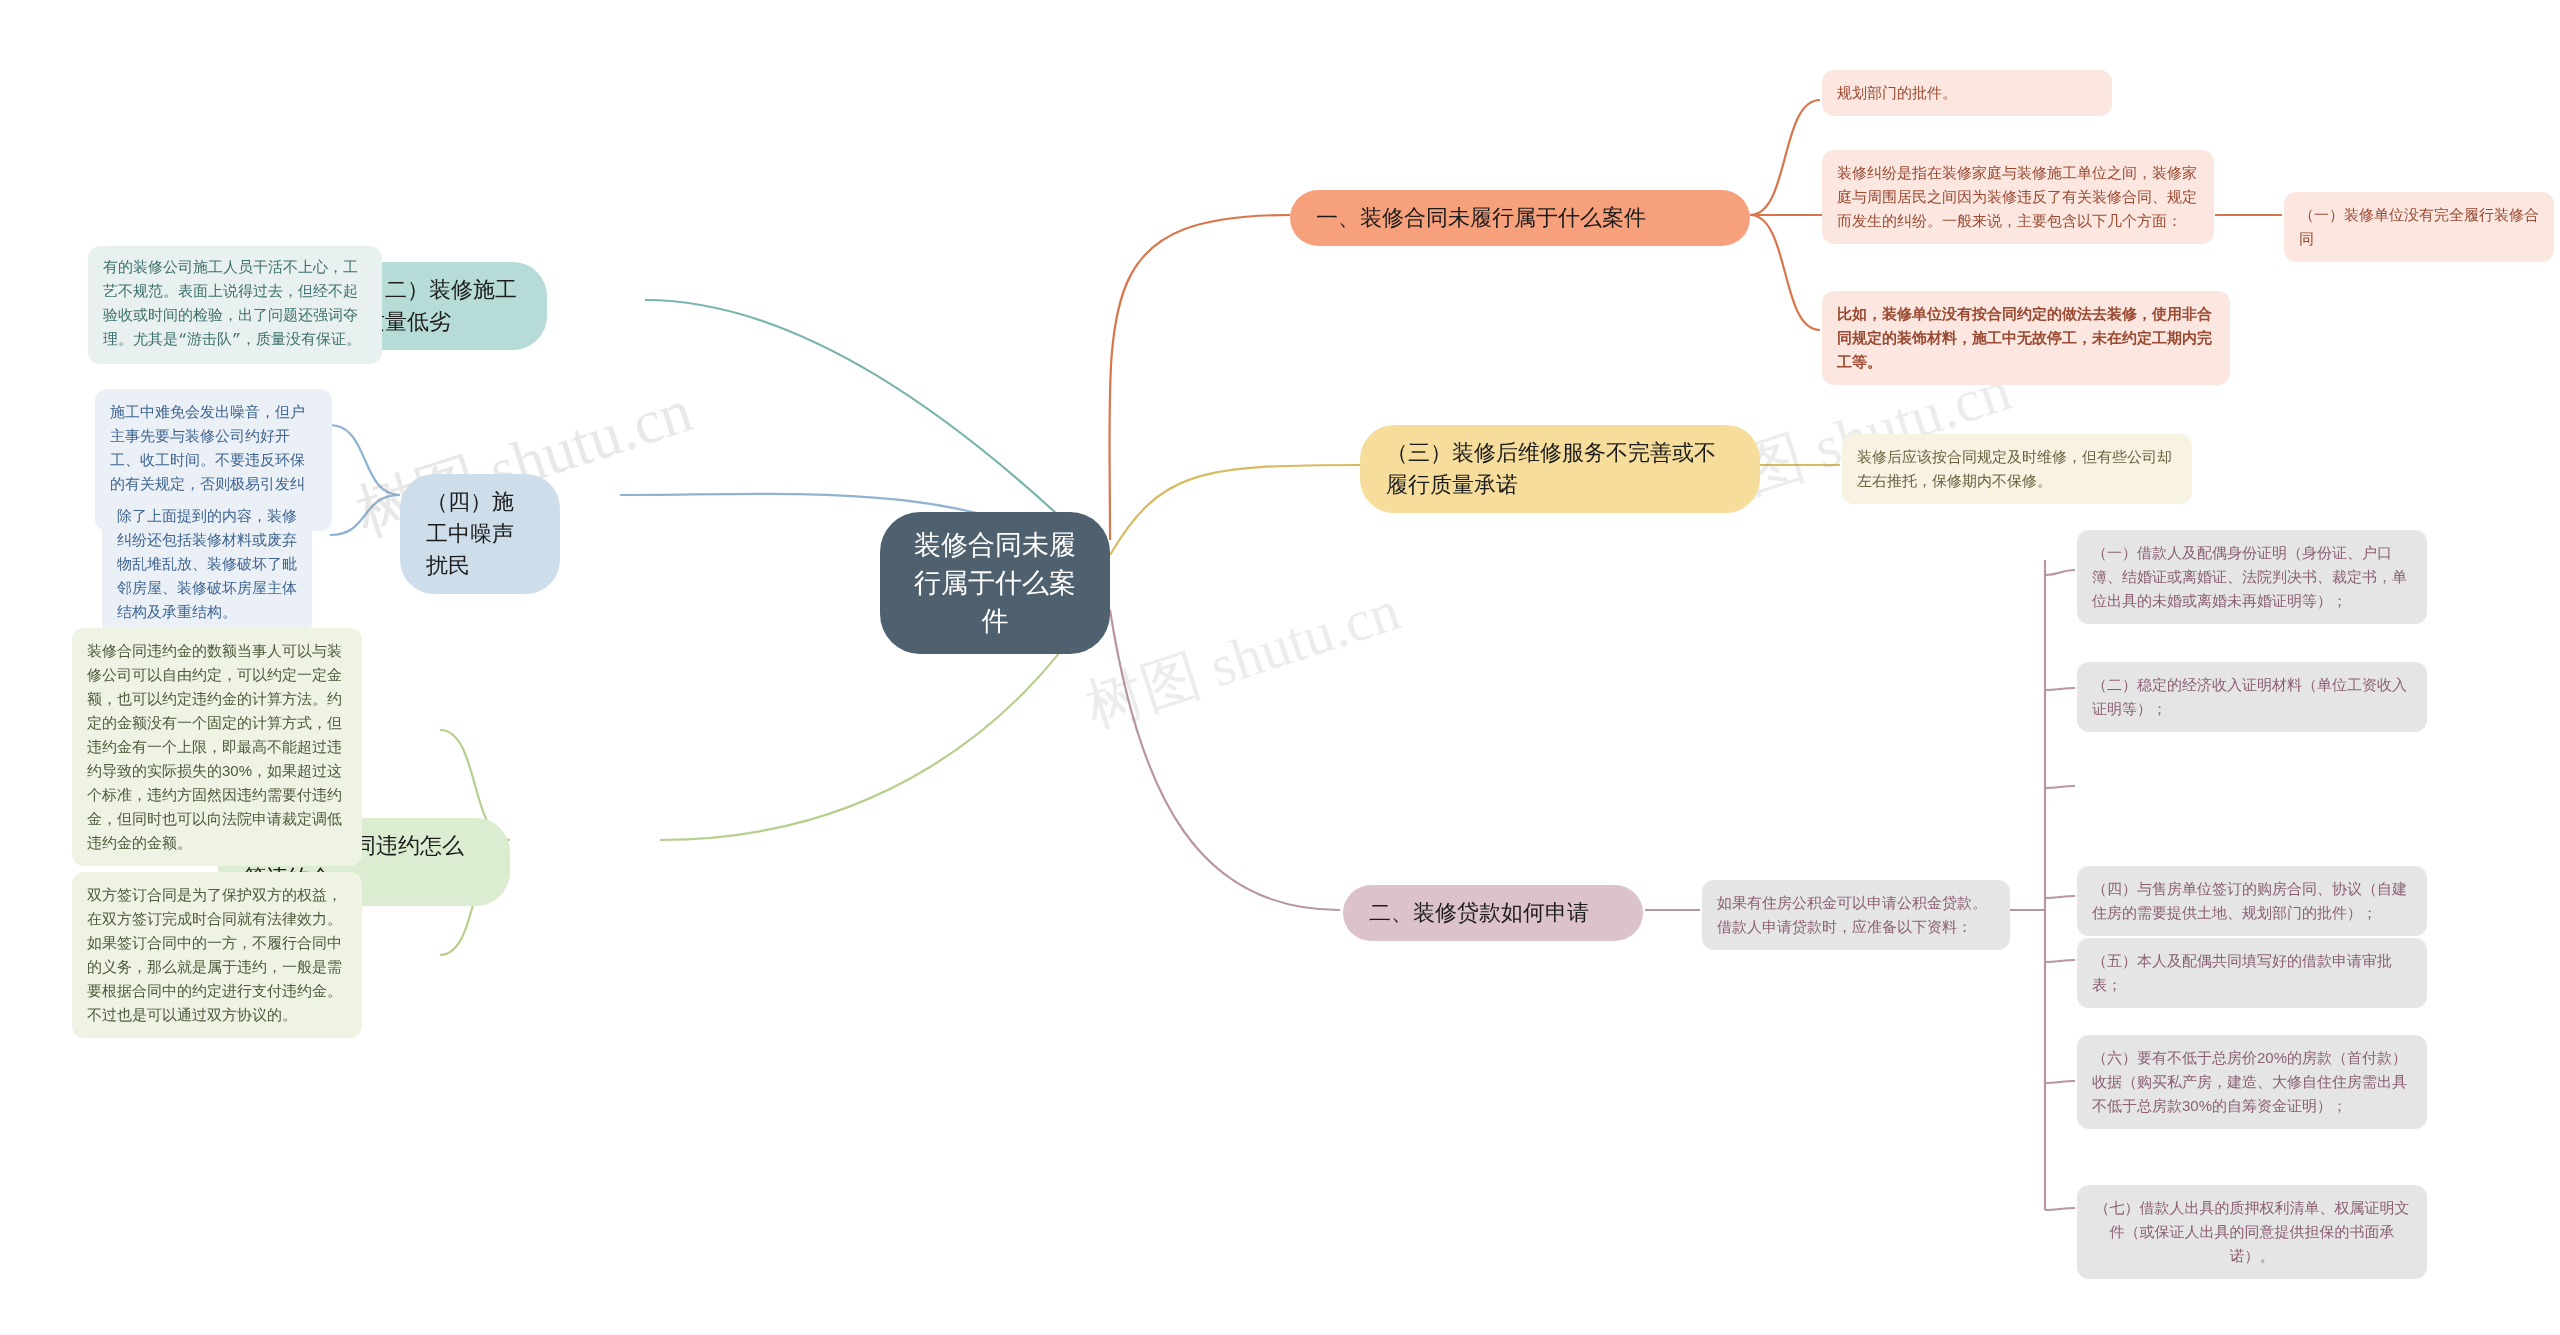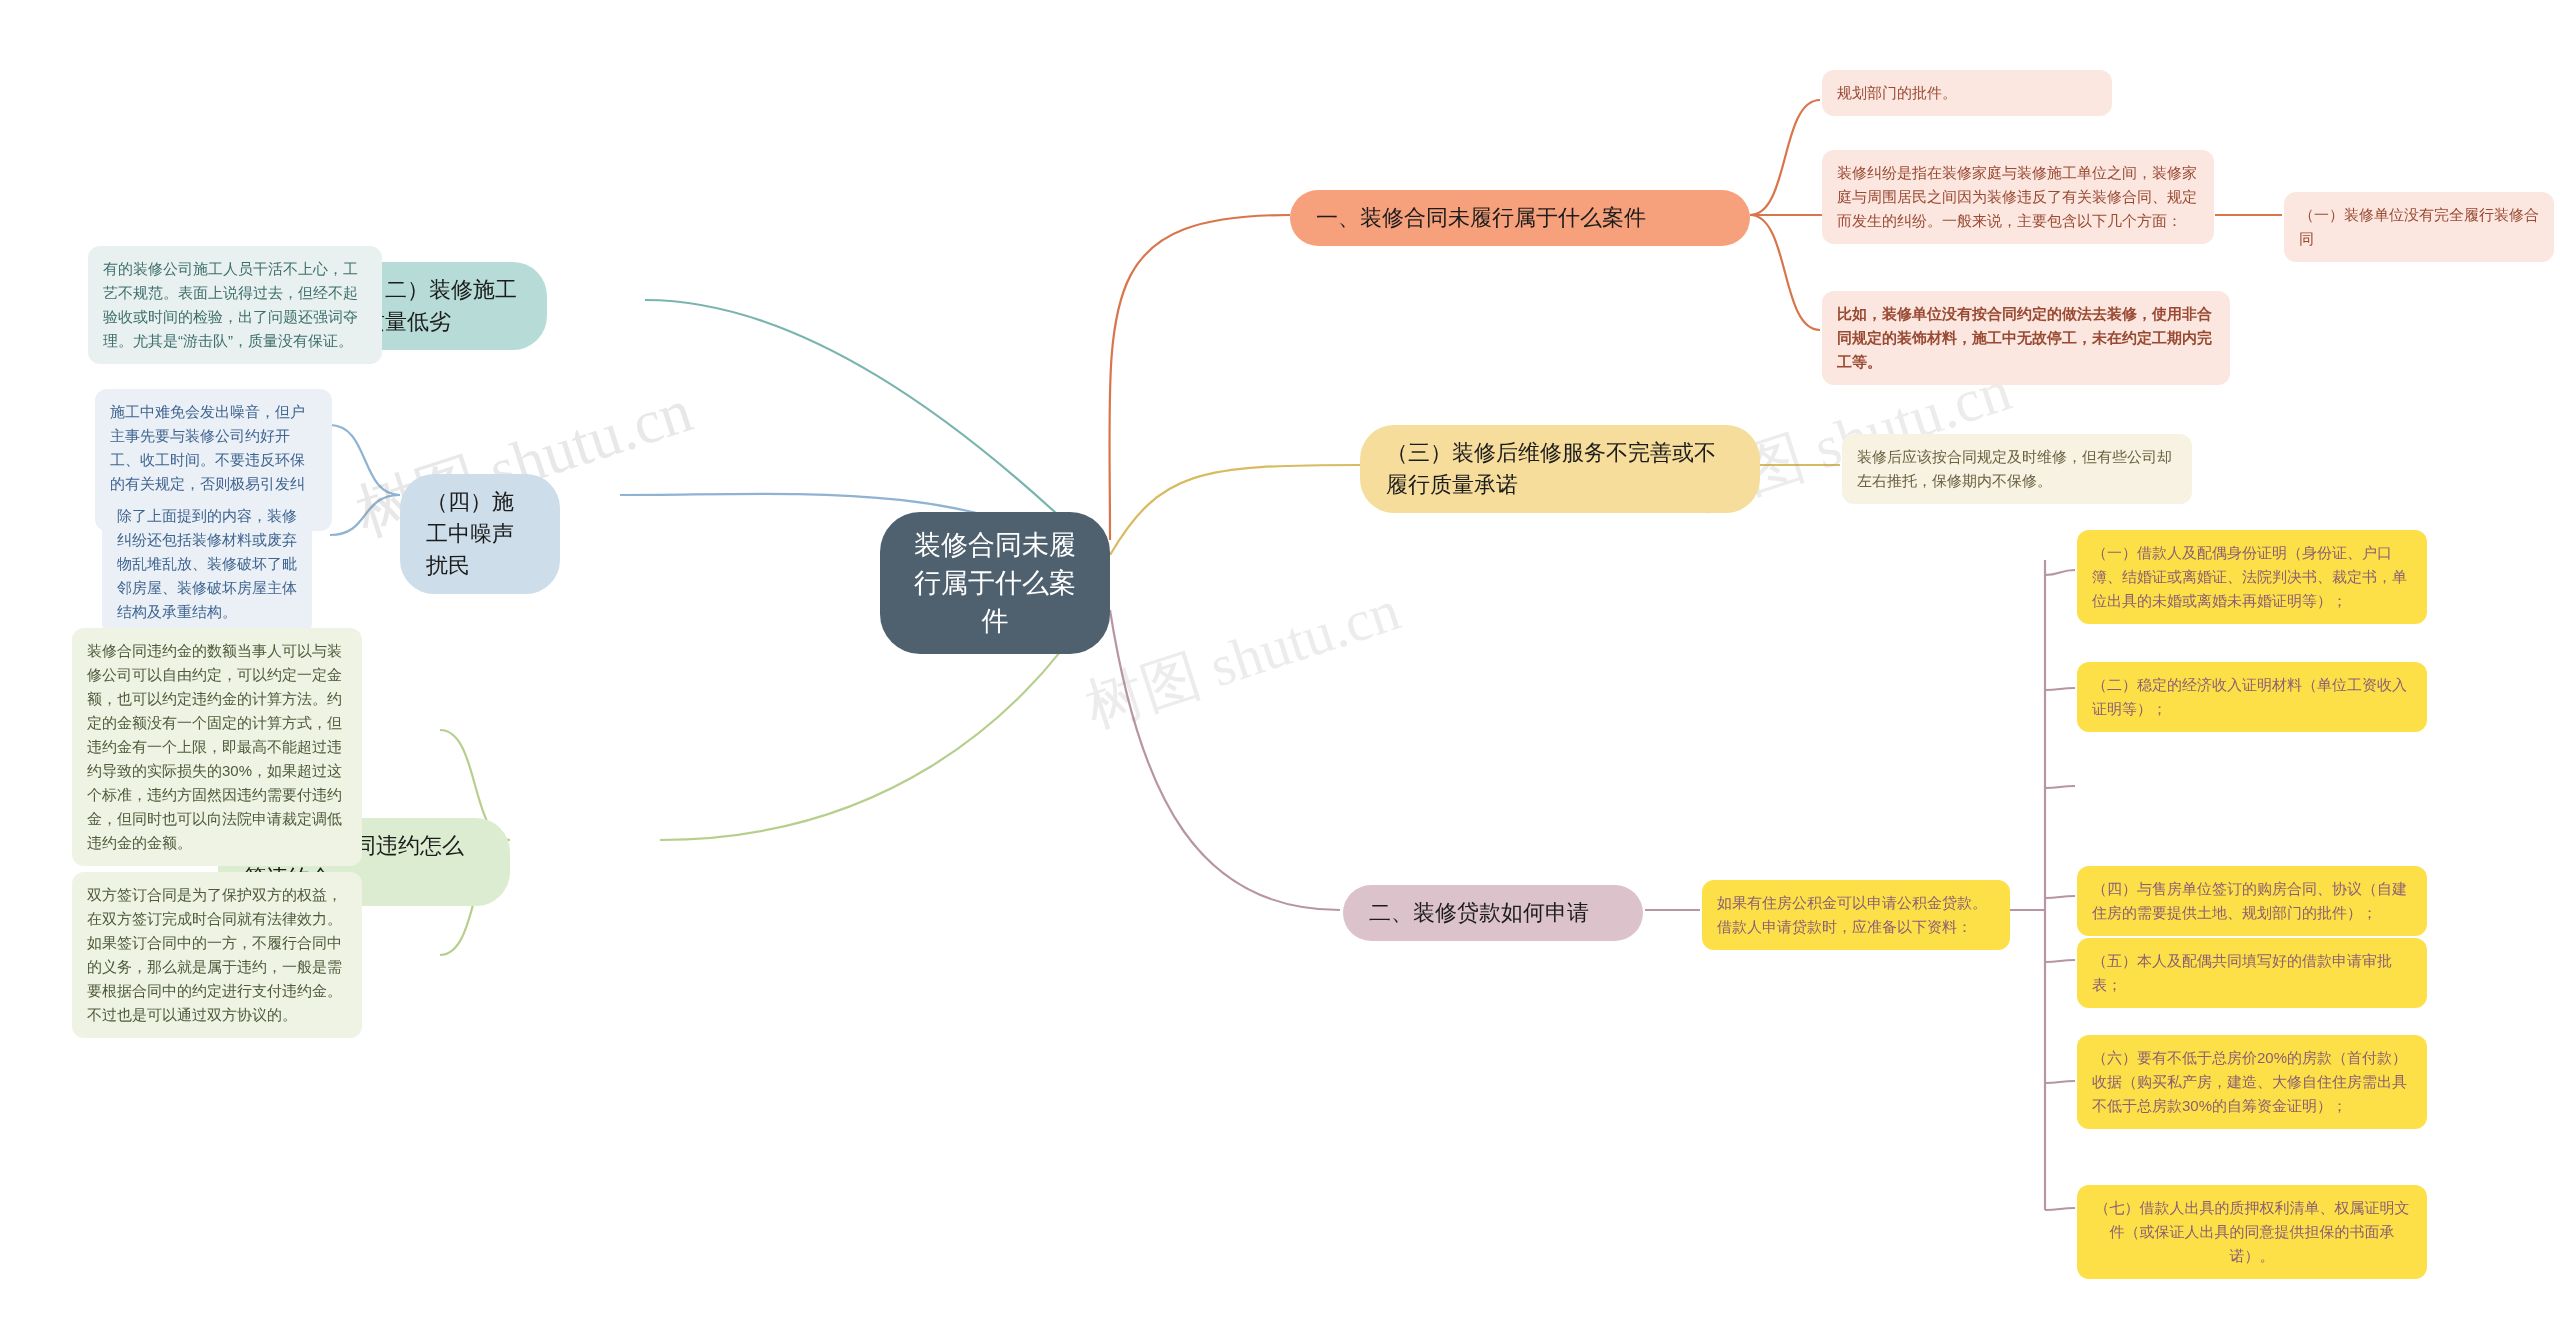--- a/index.html
+++ b/index.html
@@ -21,23 +21,23 @@
   .pill.b3{background:#f6dd9b;}
   .pill.b2{background:#dcc2cb;}
   .pill.b4{background:#dcecd0;}
   .pill.t2{background:#b7dcd7;}
   .pill.t4{background:#cdddea;}
 
   
   .card{border-radius:12px;font-size:15px;line-height:24px;padding:11px 15px;}
   .c-orange{background:#fbe7e0;color:#9a4a33;}
   .c-yellow{background:#f7f2e2;color:#6b6040;}
-  .c-purple{background:#fde047;color:#8a5f74;}
+  .c-purple{background:#e5e5e5;color:#8a5f74;}
   .c-green {background:#eef3e4;color:#4e5a3a;}
-  .c-teal  {background:#e9f1f0;color:#3c6f6b;}
+  .c-teal  {background:#e9f1f0;color:#3c6f6b;font-family:Liberation Mono, monospace;}
   .c-blue  {background:#eaf0f6;color:#3f6490;}
 
   
   .wm{position:absolute;color:rgba(140,140,140,.20);font-size:62px;
       font-family:"Liberation Serif","DejaVu Serif",serif;
       transform:rotate(-18deg);white-space:nowrap;pointer-events:none;}
   .wm2{position:absolute;color:rgba(140,140,140,.17);font-size:60px;
        font-family:"Liberation Serif","DejaVu Serif",serif;
        transform:rotate(-18deg);white-space:nowrap;pointer-events:none;}
 </style>

